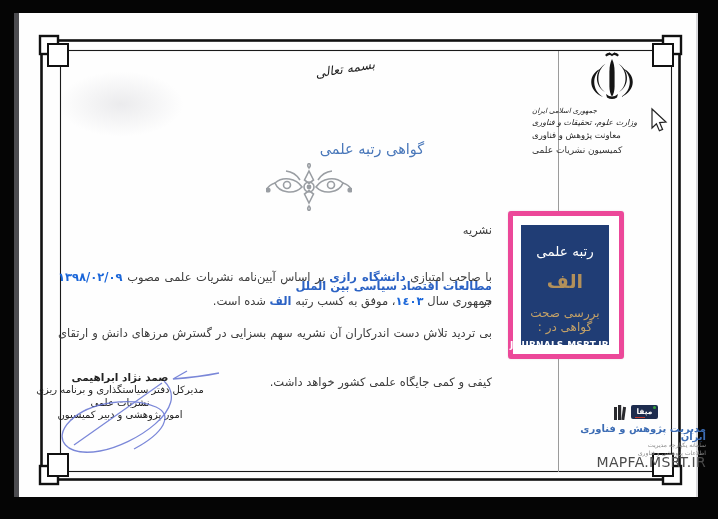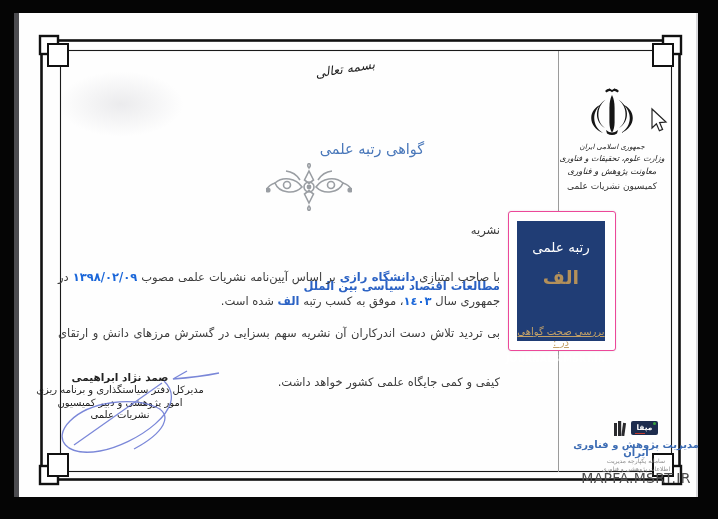--- a/index.html
+++ b/index.html
@@ -13,58 +13,58 @@
              background:radial-gradient(ellipse at center,#ebebed 0%,rgba(255,255,255,0) 70%);}
   .basmala{position:absolute;left:296px;top:48px;width:70px;text-align:center;
            font-family:"DejaVu Serif",serif;font-style:italic;font-size:12.5px;color:#1b1b1b;
            transform:rotate(-9deg);}
   .cert-title{position:absolute;left:258px;top:128px;width:200px;text-align:center;
               font-size:14.5px;color:#4a78ba;direction:rtl;}
   .ornament{position:absolute;left:252px;top:150px;}
   .divider-v{position:absolute;left:544px;top:38px;width:1px;height:421px;background:#9b9b9b;}
 
   
-  .ministry{position:absolute;left:518px;top:39px;width:160px;text-align:center;direction:rtl;margin-top:36px;}
+  .ministry{position:absolute;left:518px;top:39px;width:160px;text-align:left;direction:rtl;}
   .ministry .emblem{display:block;margin:0 auto 2px auto;}
   .ministry .l1{font-family:"DejaVu Serif",serif;font-style:italic;font-size:7px;color:#222;line-height:11px;}
   .ministry .l2{font-family:"DejaVu Serif",serif;font-style:italic;font-size:8px;color:#1d1d1d;line-height:12px;}
-  .ministry .l3{font-family:"DejaVu Serif",serif;font-style:italic;font-size:8.5px;color:#1d1d1d;line-height:13px;}
+  .ministry .l3{font-family:"DejaVu Serif",serif;font-size:8.5px;color:#1d1d1d;line-height:13px;}
   .ministry .l4{font-size:9px;color:#333;line-height:14px;margin-top:1px;}
 
   
   .body-text{position:absolute;left:44px;top:205px;width:442px;direction:rtl;color:#3c3c3c;
              font-size:11.5px;line-height:24px;}
-  .body-text .row{position:absolute;right:0;left:0;}
+  .body-text .row{position:absolute;right:8px;left:0;}
   .jlabel{top:0px;text-align:right;}
   .jname{top:23px;text-align:right;margin-top:33px;}
   .lineC{top:47px;text-align:justify;text-align-last:justify;}
   .lineD{top:71px;text-align:right;}
   .closing1{top:103px;text-align:justify;text-align-last:justify;}
   .closing2{top:126px;text-align:right;margin-top:26px;}
   .blue-b{color:#2b62c4;font-weight:bold;}
   .blue{color:#1a66d9;font-weight:bold;}
 
   
   .badge-card{position:absolute;left:494px;top:198px;width:106px;height:138px;background:#fff;
-              border:1px solid #ec4899;border-radius:3px;box-shadow:0 0 2px rgba(0,0,0,.12);}
+              border:5px solid #ec4899;border-radius:3px;box-shadow:0 0 2px rgba(0,0,0,.12);}
   .badge-inner{position:absolute;left:8px;top:9px;width:88px;height:120px;background:#203d75;
                color:#fff;text-align:center;direction:rtl;}
   .badge-title{margin-top:18px;font-size:13.5px;}
   .badge-grade{margin-top:11px;font-size:19px;font-weight:bold;color:#b3905a;}
-  .badge-verify{margin-top:38px;font-size:10px;color:#c3a167;text-decoration:underline;}
+  .badge-verify{margin-top:14px;font-size:12px;color:#c3a167;}
   .badge-url{margin-top:6px;font-size:9px;font-weight:bold;letter-spacing:.2px;}
 
   
   .sig-block{position:absolute;left:22px;top:358px;width:168px;text-align:center;direction:rtl;
              color:#222;}
   .sig-name{font-size:10.5px;font-weight:600;line-height:13px;}
   .sig-role{font-size:10px;font-weight:500;line-height:12.5px;}
 
   
-  .mapfa{position:absolute;left:552px;top:404px;width:140px;text-align:center;direction:rtl;}
+  .mapfa{position:absolute;left:552px;top:388px;width:140px;text-align:right;direction:rtl;}
   .mapfa-logo{display:flex;align-items:center;justify-content:center;gap:3px;direction:ltr;height:22px;}
   .mapfa-chip{background:#1d2c4e;color:#fff;font-size:7.5px;font-weight:bold;padding:2px 6px 3px 6px;
               border-radius:2px;position:relative;line-height:9px;}
   .mapfa-chip .dot{position:absolute;right:2px;top:1px;width:3px;height:3px;border-radius:50%;background:#37a33c;}
   .mapfa-chip .bar{position:absolute;left:4px;bottom:1px;width:10px;height:1.5px;background:#c43b2f;}
   .mapfa .f1{font-size:10px;font-weight:bold;color:#3c6cb4;line-height:8px;margin-top:2px;}
   .mapfa .f2{font-size:6px;color:#8a8a8a;line-height:7.5px;}
   .mapfa .f3{font-size:14px;color:#4c4c4c;letter-spacing:.3px;line-height:11px;margin-top:1px;}
 </style>
 </head>
@@ -156,22 +156,22 @@
         <div class="badge-title">رتبه علمی</div>
         <div class="badge-grade">الف</div>
         <div class="badge-verify">بررسی صحت گواهی در :</div>
         <div class="badge-url">JOURNALS.MSRT.IR</div>
       </div>
     </div>
 
     <div class="sig-block">
       <div class="sig-name">صمد نژاد ابراهیمی</div>
       <div class="sig-role">مدیرکل دفتر سیاستگذاری و برنامه ریزی</div>
+      <div class="sig-role">نشریات علمی</div>
       <div class="sig-role">امور پژوهشی  و دبیر  کمیسیون</div>
-      <div class="sig-role">نشریات علمی</div>
     </div>
 
     <div class="mapfa">
       <div class="mapfa-logo">
         <svg width="14" height="16" viewBox="0 0 14 16">
           <g fill="#2a2a2e">
             <rect x="0" y="3" width="3" height="13"></rect>
             <rect x="4" y="1" width="3.2" height="15"></rect>
             <rect x="8.2" y="3" width="3" height="13" transform="rotate(8 9.7 9.5)"></rect>
           </g>

